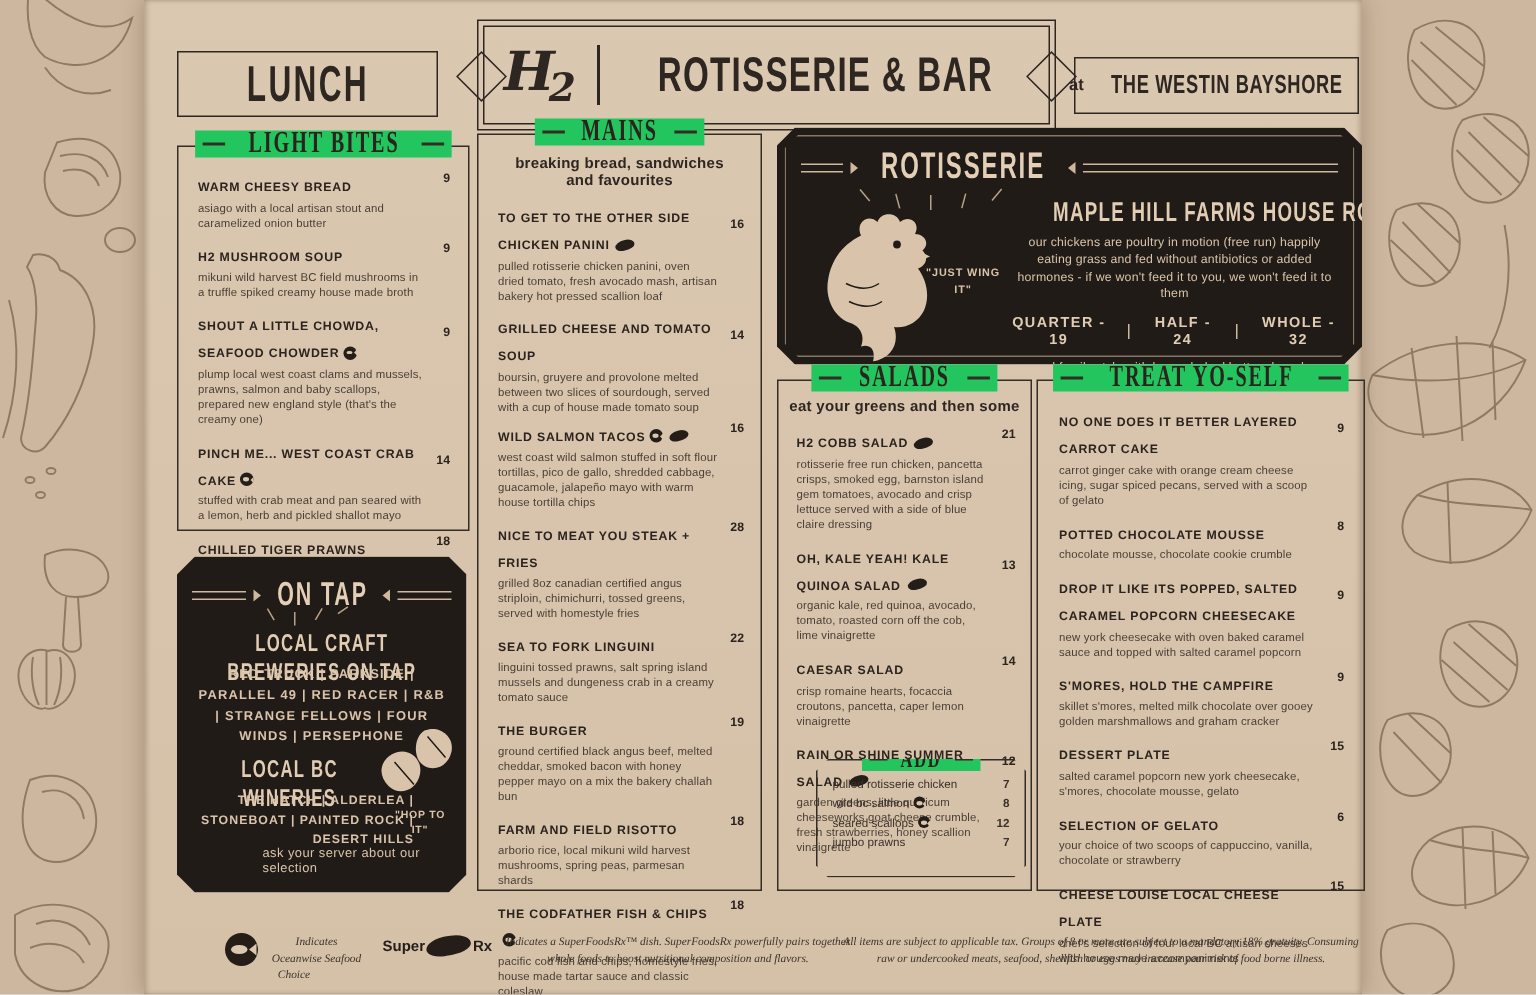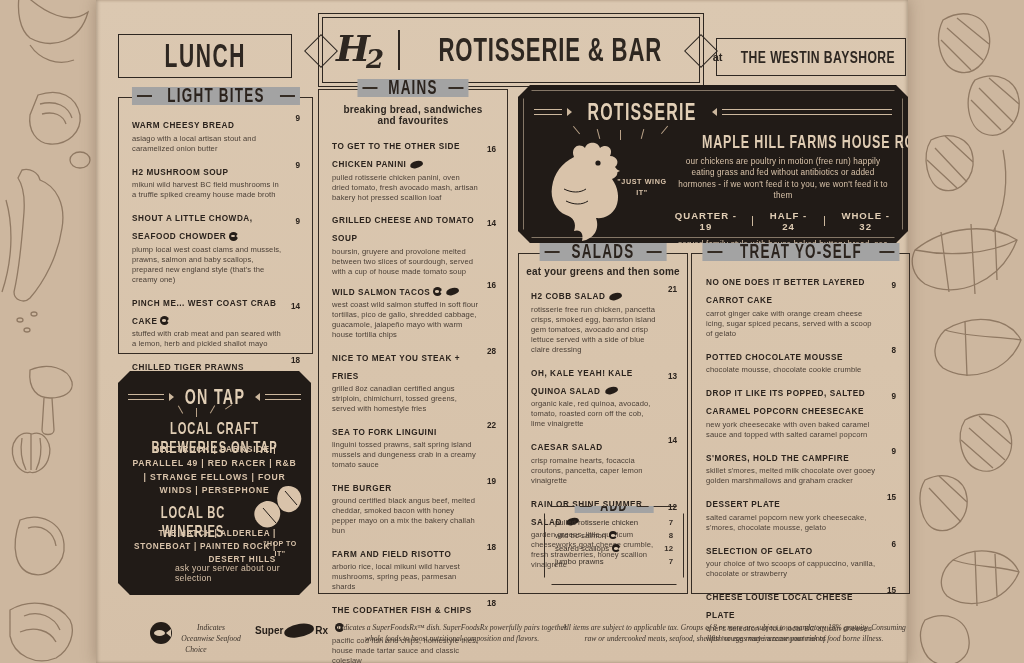--- a/index.html
+++ b/index.html
@@ -7,21 +7,21 @@
     background:#cdb79f;font-family:"Liberation Sans",sans-serif;color:#2e2721;}
   
   .paper{position:absolute;left:96px;top:0;width:812px;height:663px;
     background:linear-gradient(180deg,#dbc8b1 0%,#d8c4ac 55%,#d5c0a8 100%);
     box-shadow:0 0 14px rgba(90,70,50,.35), inset 2px 0 3px rgba(90,70,50,.25), inset -2px 0 3px rgba(90,70,50,.25);}
   .edge{position:absolute;top:0;height:663px;}
   .edge svg{opacity:.62;}
   
   .panel{position:absolute;border:1.6px solid #352c24;background:transparent;}
   .legend{position:absolute;top:-11px;left:50%;transform:translateX(-50%);
-    display:flex;align-items:center;gap:6px;background:#a3a3a3;padding:0 5px;white-space:nowrap;}
+    display:flex;align-items:center;gap:6px;background:#22c55e;padding:0 5px;white-space:nowrap;font-family:Liberation Serif, serif;}
   .legend .t{display:inline-block;font-weight:700;letter-spacing:1.5px;font-size:16px;
     transform:scale(.84,1.28);transform-origin:center;color:#2b231d;}
   .dash{width:15px;height:2px;background:#352c24;}
   .subtitle{text-align:center;font-weight:700;font-size:10px;letter-spacing:.2px;color:#2e2721;}
   
   .item{position:relative;padding-right:17px;}
   .iname{font-weight:700;font-size:8.2px;letter-spacing:.55px;line-height:1.4;color:#2b231d;}
   .iprice{position:absolute;right:0;top:0;font-weight:700;font-size:8.2px;color:#2b231d;}
   .idesc{font-size:7.6px;line-height:1.32;color:#493e35;margin-top:1.5px;letter-spacing:.1px;}
   

